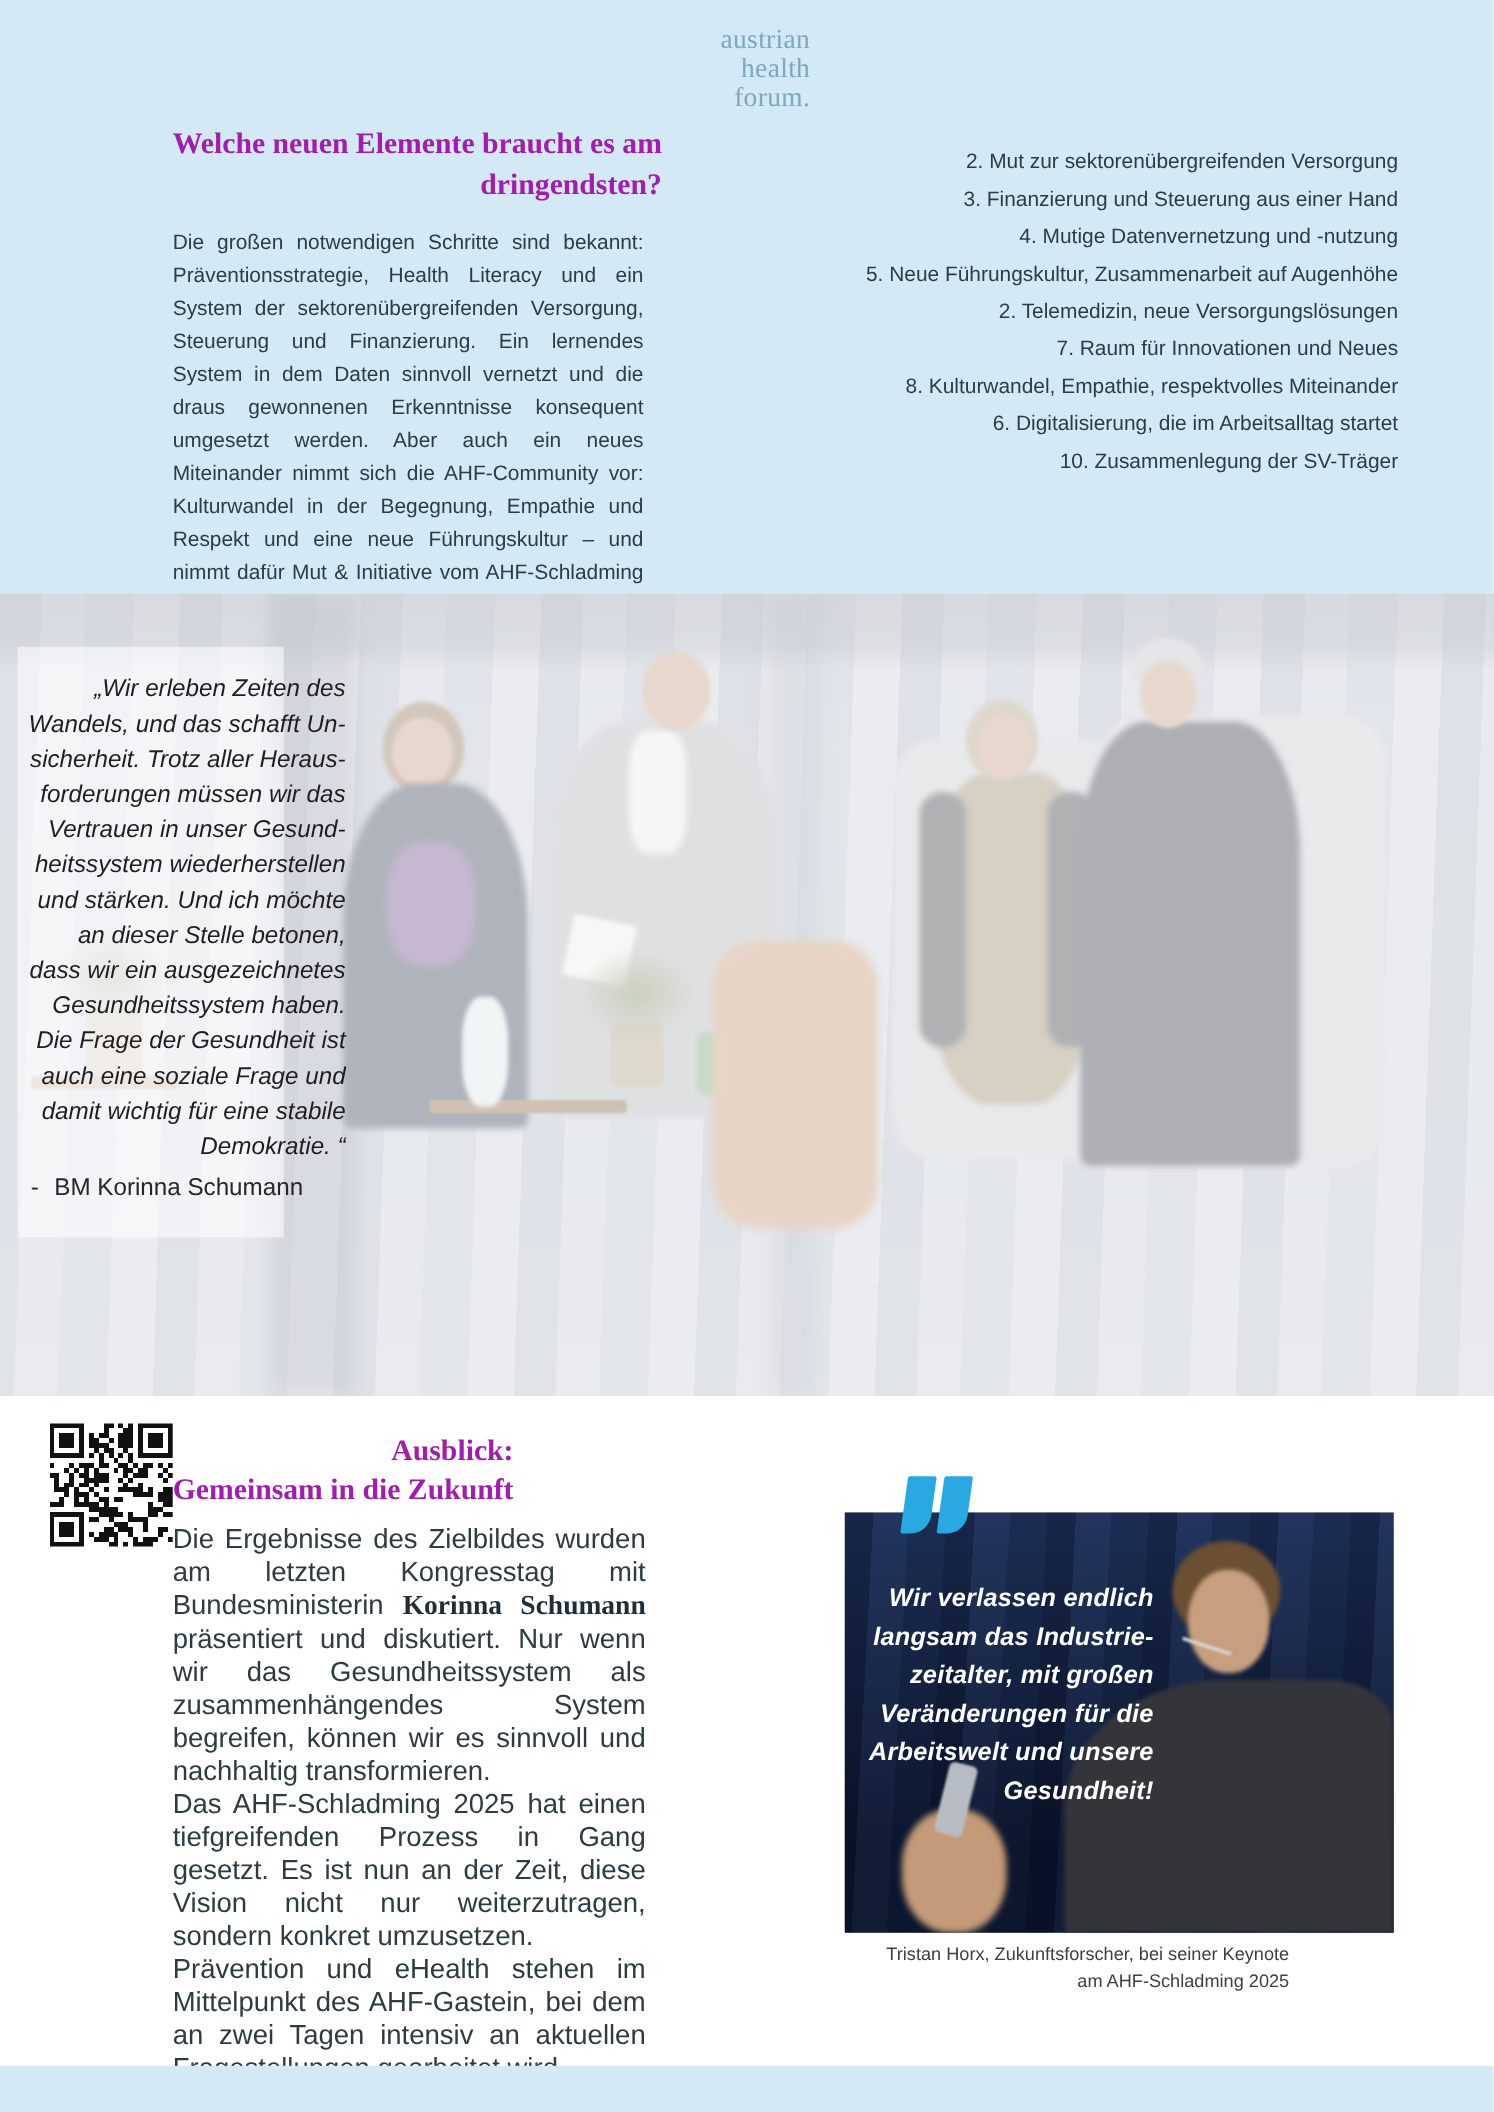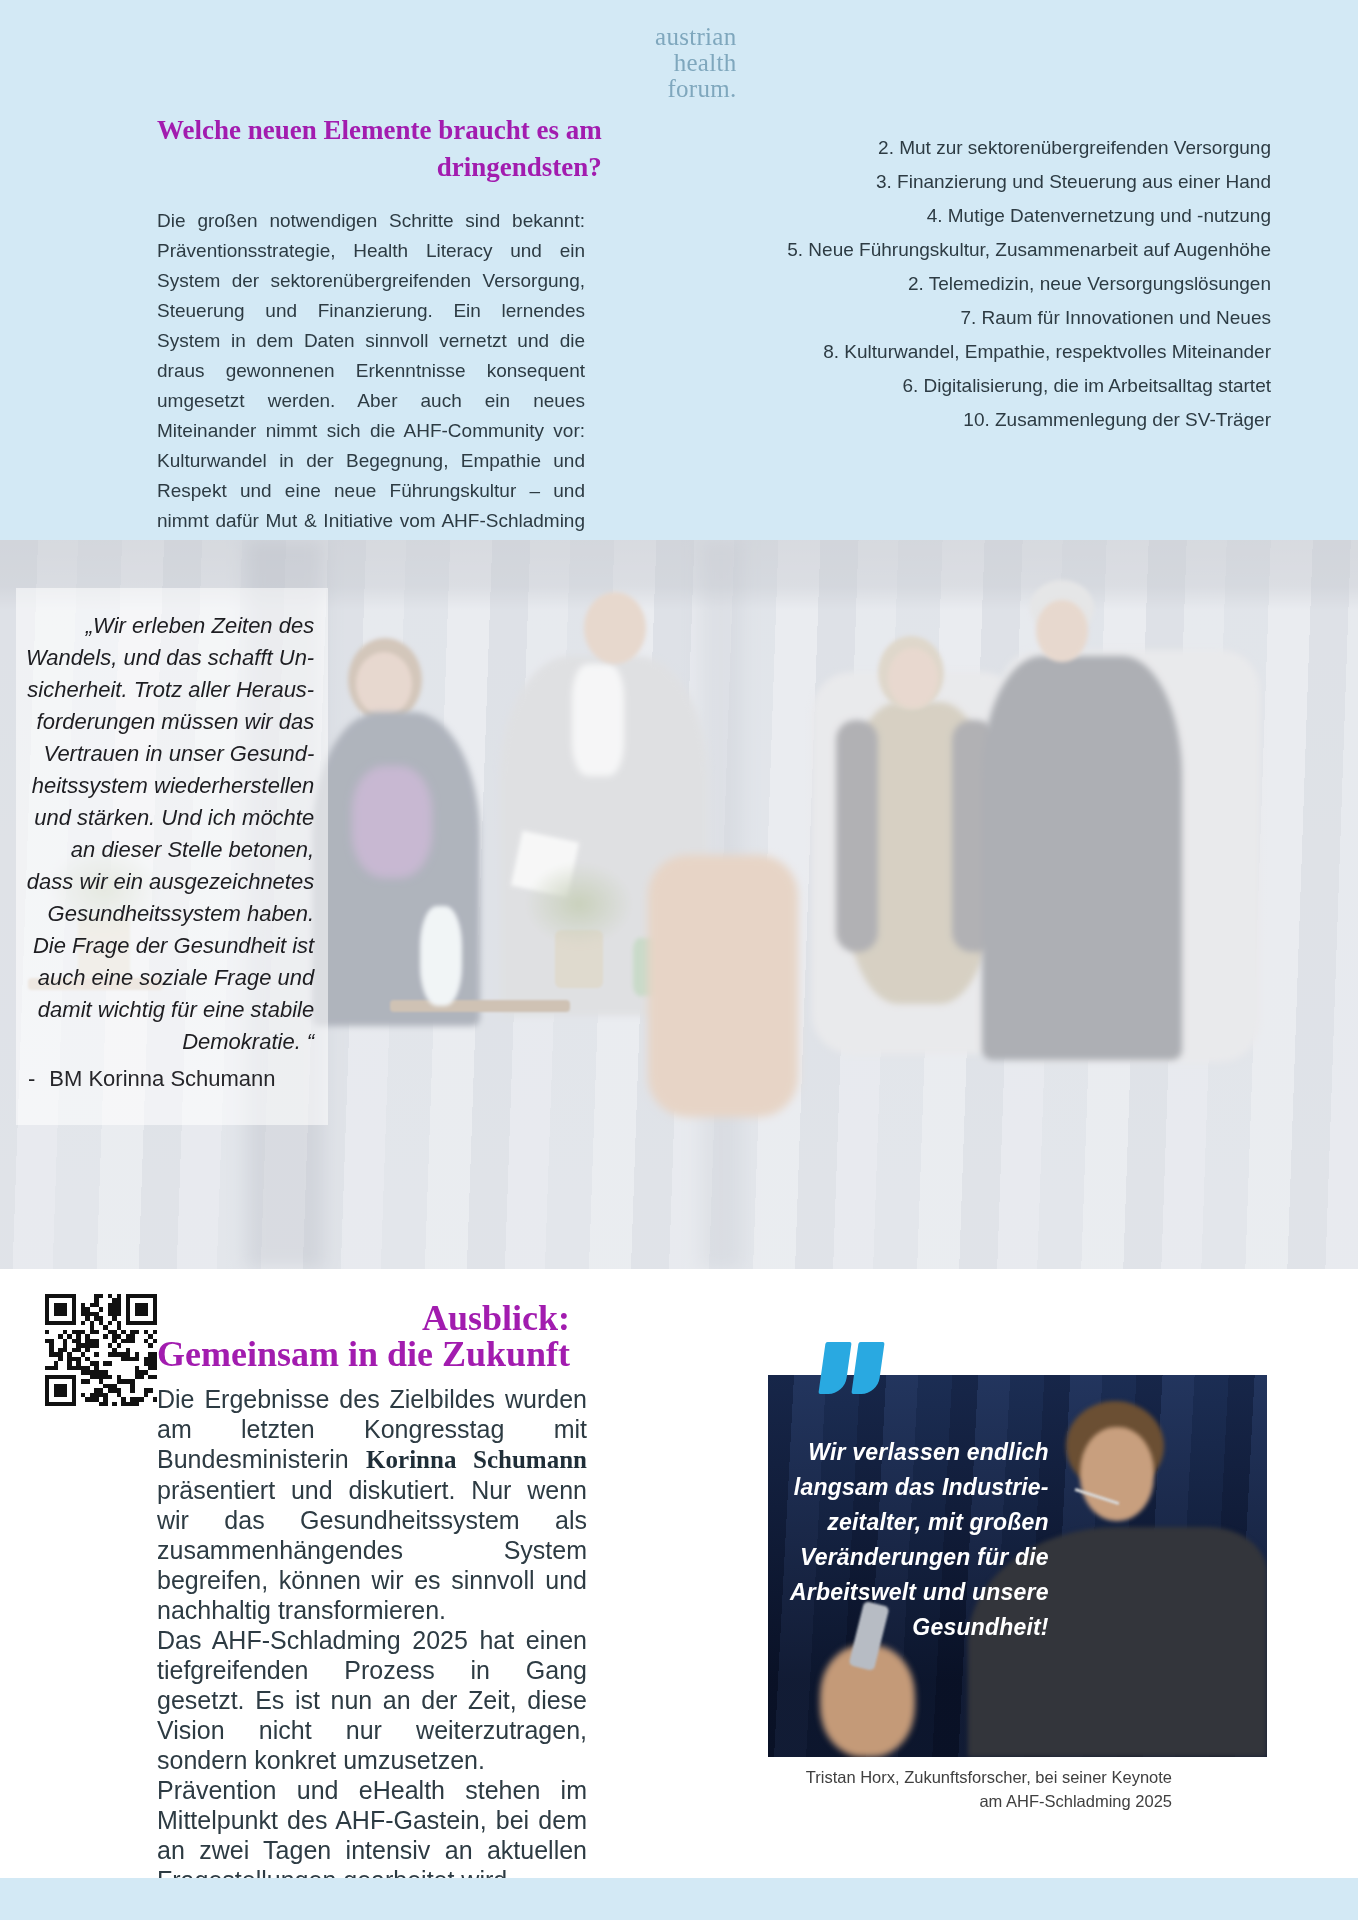--- a/index.html
+++ b/index.html
@@ -48,29 +48,29 @@
   .w2-face{left:888px;top:108px;width:50px;height:60px;background:#c8a38c;border-radius:50%;filter:blur(2px);}
   .w2-vest{left:846px;top:162px;width:146px;height:302px;background:#9f9071;border-radius:36%;filter:blur(3px);}
   .w2-arm1{left:836px;top:180px;width:42px;height:232px;background:#46464e;border-radius:20px;filter:blur(3px);}
   .w2-arm2{left:952px;top:180px;width:44px;height:232px;background:#46464e;border-radius:20px;filter:blur(3px);}
   .chair-b{left:1000px;top:110px;width:260px;height:412px;background:#cbccd1;border-radius:40px;filter:blur(3px);}
   .m2-hair{left:1030px;top:40px;width:64px;height:56px;background:#c2c3c5;border-radius:50%;filter:blur(2px);}
   .m2-face{left:1036px;top:60px;width:52px;height:62px;background:#c7a38a;border-radius:50%;filter:blur(2px);}
   .m2-torso{left:982px;top:116px;width:200px;height:404px;background:#3c414d;border-radius:30% 30% 10px 10px;filter:blur(3px);}
 
   
-  .quote-box{left:16px;top:48px;width:312px;height:537px;background:rgba(255,255,255,.55);z-index:3;}
+  .quote-box{left:16px;top:48px;width:242px;height:537px;background:rgba(255,255,255,.55);z-index:3;}
   .quote-text{position:absolute;left:10px;top:22px;font-size:22px;line-height:32px;font-style:italic;
               color:#1e1e22;white-space:nowrap;}
   .quote-attr{position:absolute;left:12px;top:478px;font-size:22px;color:#26262a;white-space:nowrap;display:flex;gap:14px;}
 
   
   .qr-wrap{left:45px;top:1294px;width:112px;height:112px;}
   .qr-wrap svg{width:112px;height:112px;display:block;}
-  .out-heading{left:157px;top:1300px;font-size:36px;line-height:36px;white-space:nowrap;}
+  .out-heading{left:157px;top:1300px;font-size:27px;line-height:36px;white-space:nowrap;}
   .out-body{left:157px;top:1384px;width:430px;font-size:25px;line-height:30px;text-align:justify;color:#2d3b43;}
   .out-body p{margin:0;}
   .out-body b{font-family:"Liberation Serif",serif;font-weight:bold;color:#1f2e38;}
 
   .quote-mark{left:822px;top:1342px;z-index:5;display:flex;gap:7px;}
   .q-comma{width:26px;height:52px;background:#29a9e1;transform:skewX(-8deg);border-radius:2px 2px 16px 2px;}
 
   .horx-photo{left:768px;top:1375px;width:499px;height:382px;overflow:hidden;
      background:
        linear-gradient(180deg, rgba(45,70,120,.35) 0%, rgba(8,14,30,.55) 80%),

